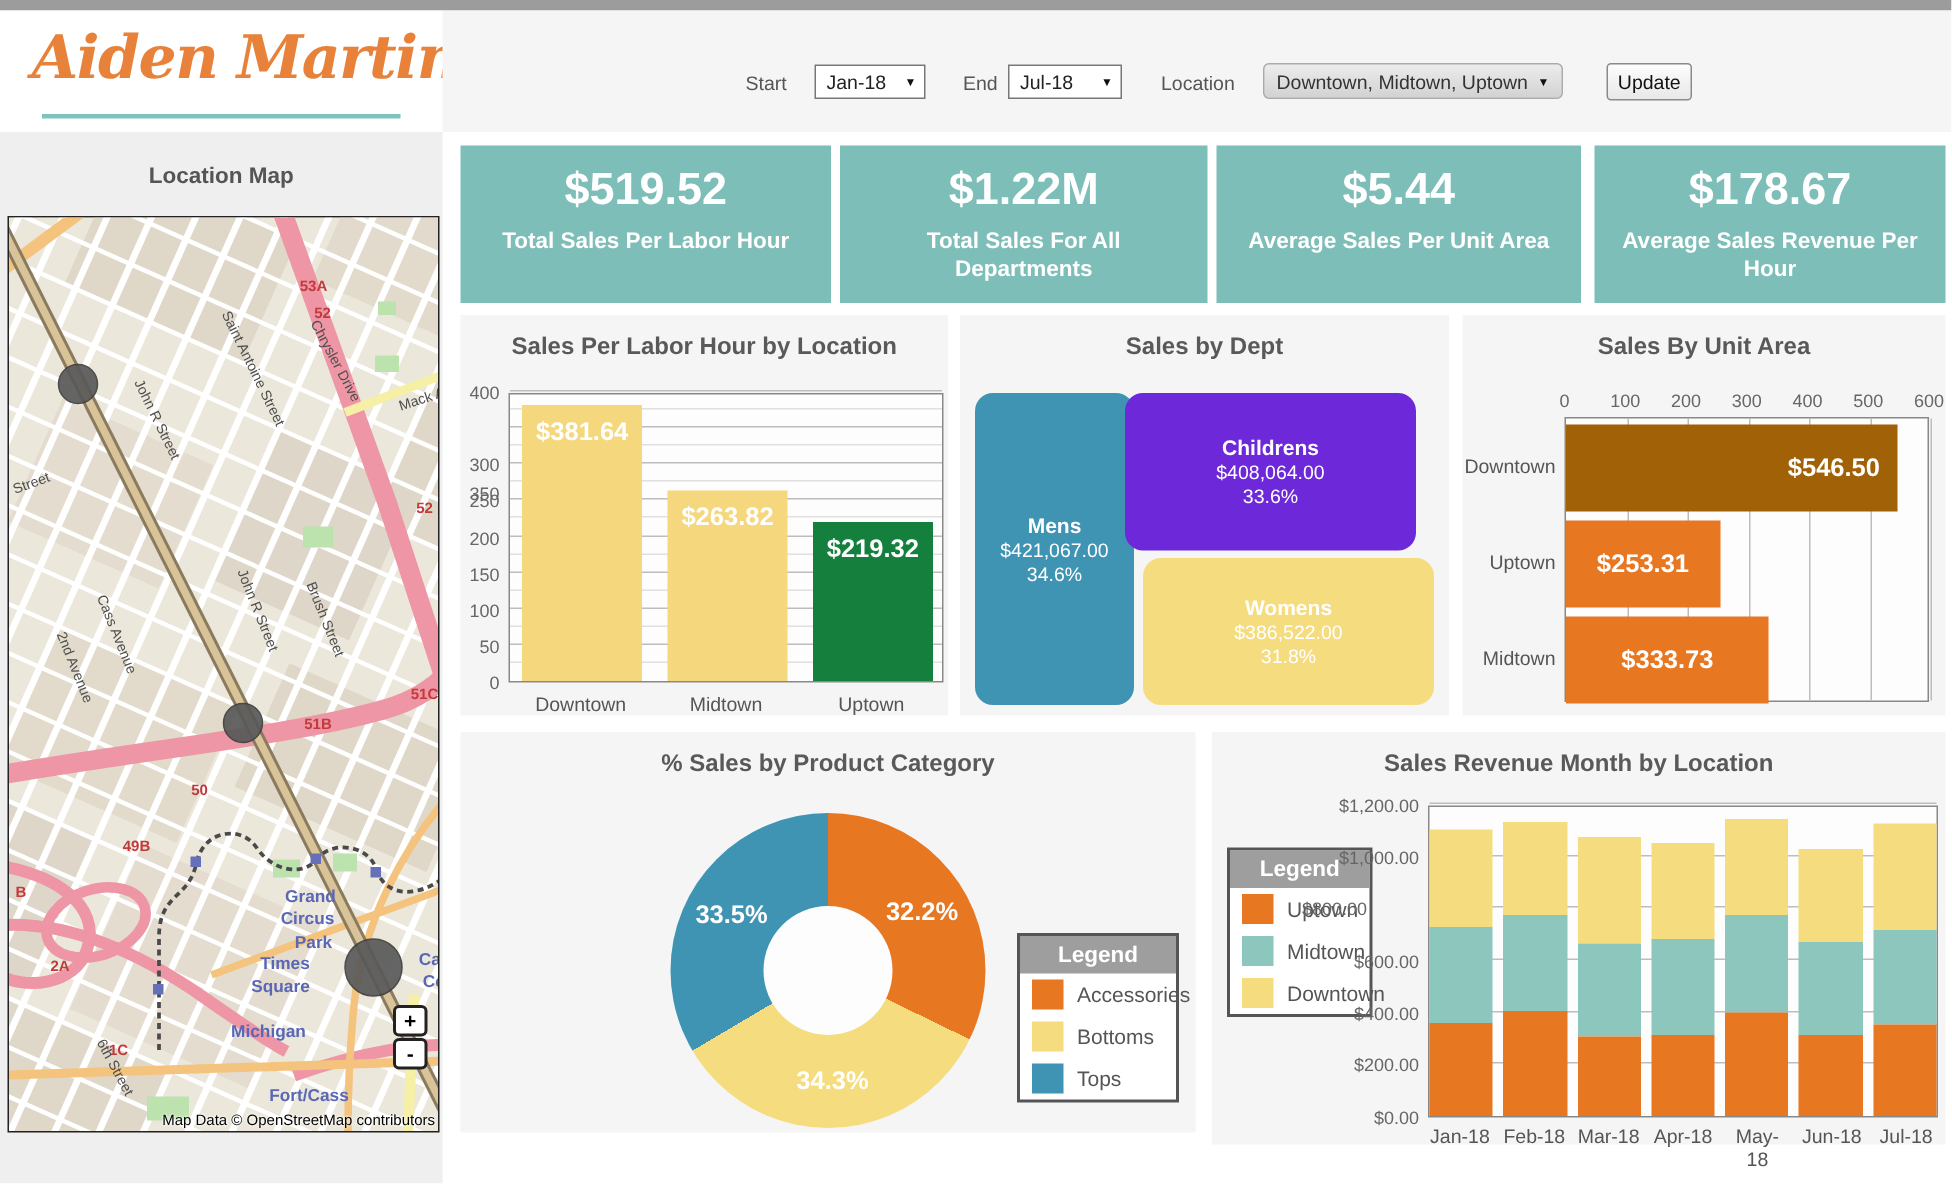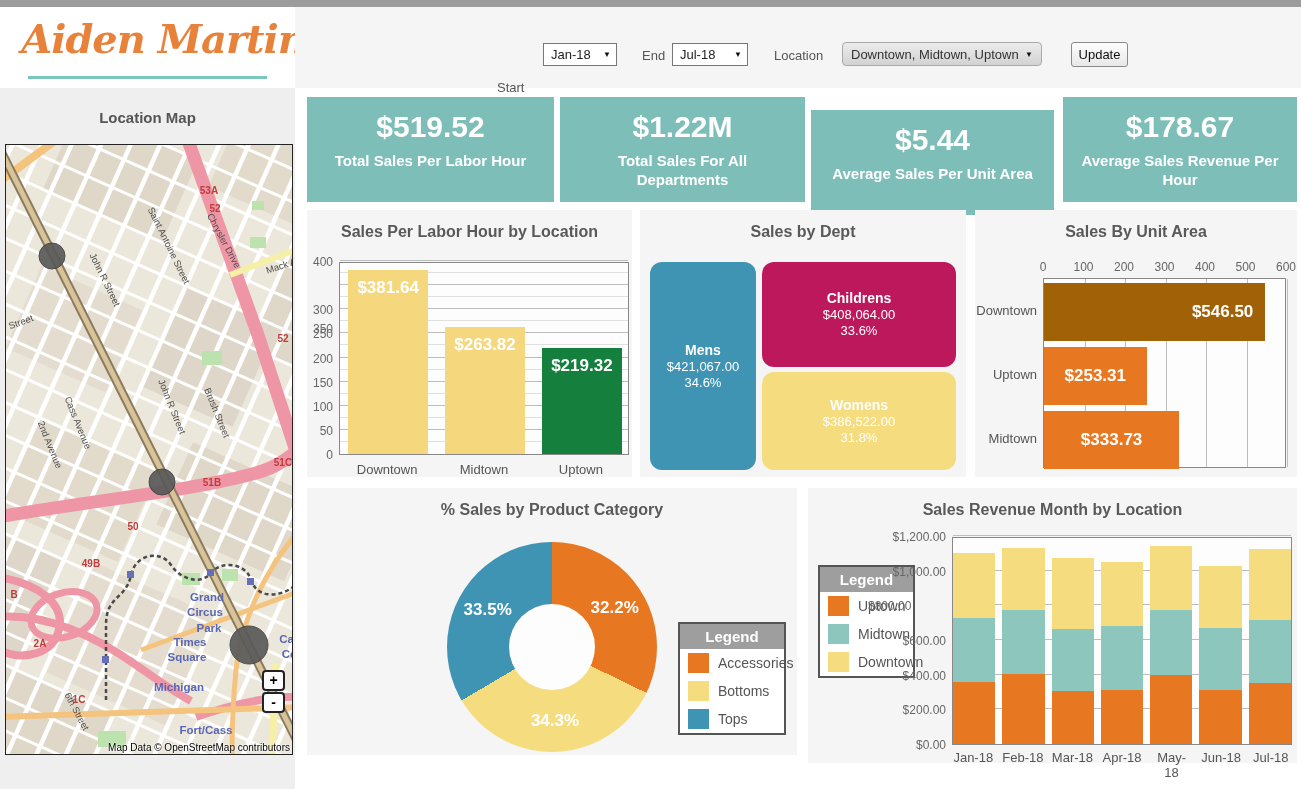--- a/index.html
+++ b/index.html
@@ -87,21 +87,21 @@
 <div class="stage">
 
   <div class="abs top-strip"></div>
 
   <div class="abs logo-panel">
     <div class="abs logo-text">Aiden Martin</div>
     <div class="abs logo-underline"></div>
   </div>
 
   <div class="abs header-bar">
-    <span class="abs hlabel" style="left:202px;margin-top:32px;">Start</span>
+    <span class="abs hlabel" style="left:202px;">Start</span>
     <div class="abs mini-select" style="left:248px;width:74px;">
       <span>Jan-18</span>
       <span class="arr">▼</span>
     </div>
     <span class="abs hlabel" style="left:347px;">End</span>
     <div class="abs mini-select" style="left:377px;width:76px;">
       <span>Jul-18</span>
       <span class="arr">▼</span>
     </div>
     <span class="abs hlabel" style="left:479px;">Location</span>
@@ -268,21 +268,21 @@
   </div>
 
   <div class="abs kpi" style="left:307px;width:247px;">
     <div class="kpi-value">$519.52</div>
     <div class="kpi-label">Total Sales Per Labor Hour</div>
   </div>
   <div class="abs kpi" style="left:560px;width:245px;">
     <div class="kpi-value">$1.22M</div>
     <div class="kpi-label">Total Sales For All Departments</div>
   </div>
-  <div class="abs kpi" style="left:811px;width:243px;margin-top:13px;">
+  <div class="abs kpi" style="left:811px;width:243px;">
     <div class="kpi-value">$5.44</div>
     <div class="kpi-label">Average Sales Per Unit Area</div>
   </div>
   <div class="abs kpi" style="left:1063px;width:234px;">
     <div class="kpi-value">$178.67</div>
     <div class="kpi-label">Average Sales Revenue Per Hour</div>
   </div>
 
   <div class="abs panel" style="left:307px;top:210px;width:325px;height:267px;">
     <div class="abs panel-title">Sales Per Labor Hour by Location</div>
@@ -330,21 +330,21 @@
     </div>
 
   <div class="abs panel" style="left:640px;top:210px;width:326px;height:267px;">
     <div class="abs panel-title">Sales by Dept</div>
     <div id="c2-area" class="abs" style="left:10px;top:52px;width:306px;height:208px;">
         <div class="tm-block" style="left: 0px; top: 0px; width: 106px; height: 208px; background: rgb(63, 148, 180);">
           <div class="tm-name">Mens</div>
           <div class="tm-sub">$421,067.00</div>
           <div class="tm-sub">34.6%</div>
         </div>
-        <div class="tm-block" style="left: 112px; top: 0px; width: 194px; height: 105px; background: #be185d;">
+        <div class="tm-block" style="left: 100px; top: 0px; width: 194px; height: 105px; background: #6d28d9;">
           <div class="tm-name">Childrens</div>
           <div class="tm-sub">$408,064.00</div>
           <div class="tm-sub">33.6%</div>
         </div>
         <div class="tm-block" style="left: 112px; top: 110px; width: 194px; height: 98px; background: rgb(245, 220, 126);">
           <div class="tm-name">Womens</div>
           <div class="tm-sub">$386,522.00</div>
           <div class="tm-sub">31.8%</div>
         </div>
       </div>

